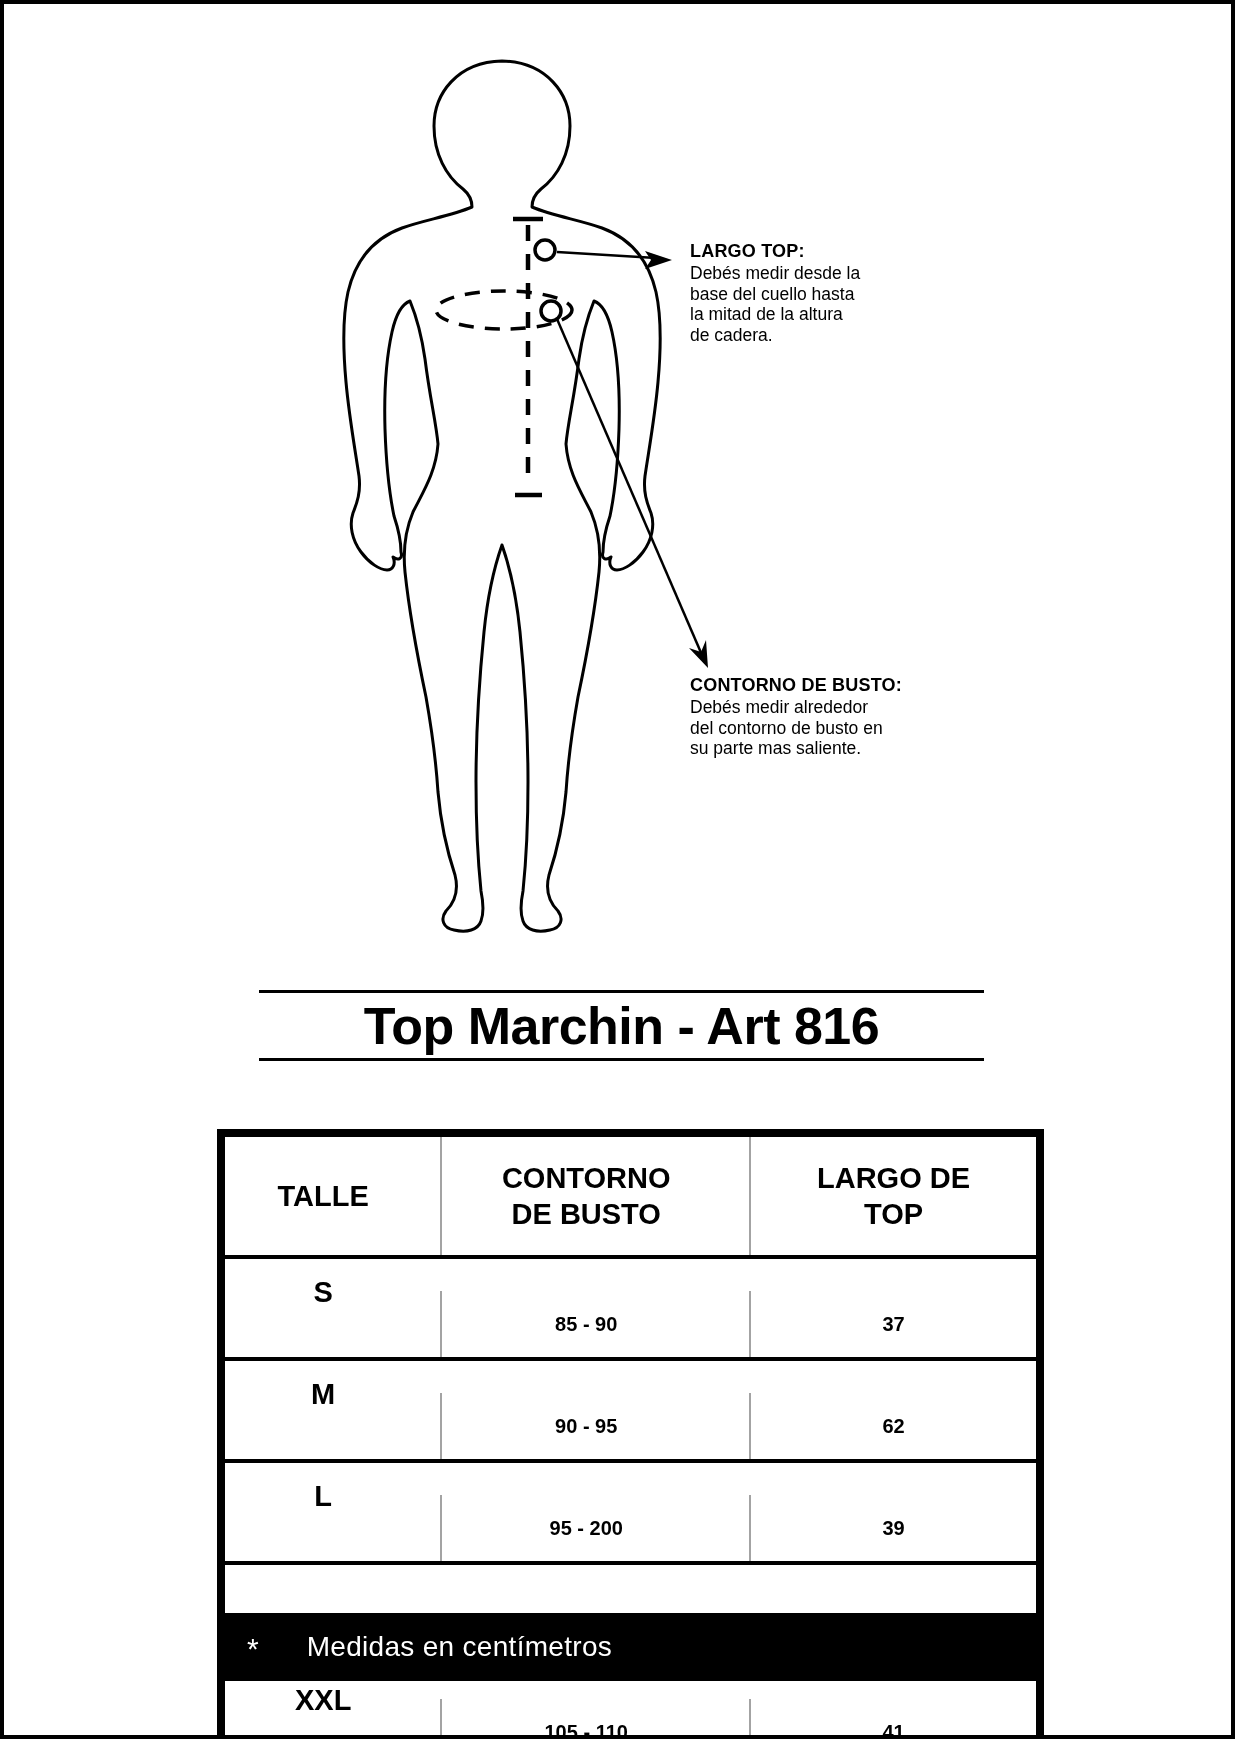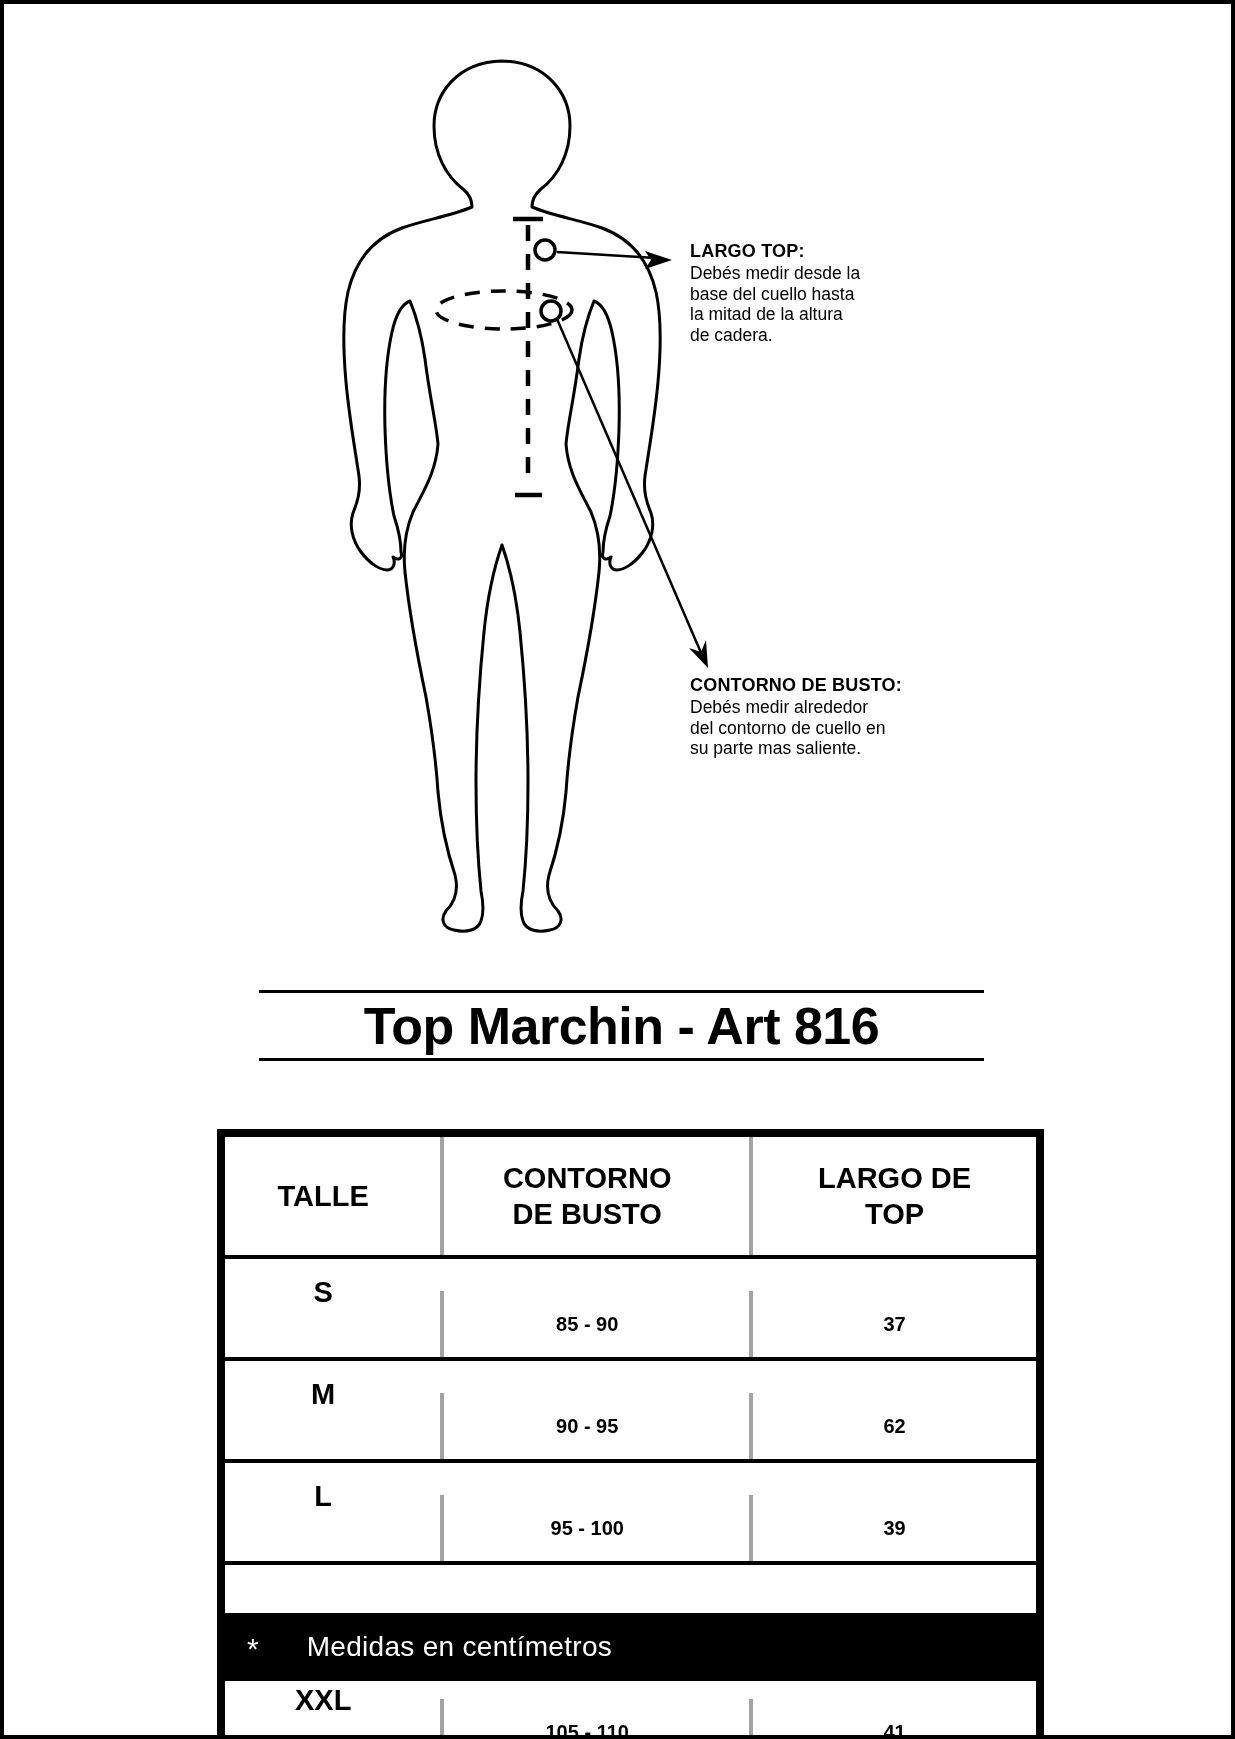--- a/index.html
+++ b/index.html
@@ -32,21 +32,21 @@
   .size-table {
     position:absolute; left:213px; top:1125px; width:827px;
     border:8px solid #000; background:#fff;
   }
   .trow { display:grid; grid-template-columns:206fr 304fr 301fr;gap:19px; }
   .trow + .trow { border-top:4px solid #000; }
   .tcell {
     display:flex; flex-direction:column; align-items:center; justify-content:center;
     text-align:center;
   }
-  .tcell + .tcell { border-left:4px solid #a3a3a3; }
+  .tcell + .tcell { border-left:2px solid #a3a3a3; }
   .trow-header .tcell { height:118px; font-size:29px; font-weight:700; line-height:36px; }
   .trow-data .tcell { height:66px; }
   .cell-size { font-size:29px; font-weight:700; }
   .cell-val { font-size:20px; font-weight:700;margin-top:32px; }
 
   .footnote-bar {
     position:absolute; left:213px; top:1609px; width:827px; height:68px;
     background:#000; color:#fff;
     display:flex; align-items:center;
     padding-left:30px;
@@ -149,21 +149,21 @@
     <div class="anno-heading">LARGO TOP:</div>
     <div class="anno-line">Debés medir desde la</div>
     <div class="anno-line">base del cuello hasta</div>
     <div class="anno-line">la mitad de la altura</div>
     <div class="anno-line">de cadera.</div>
   </div>
 
   <div class="anno anno-busto">
     <div class="anno-heading">CONTORNO DE BUSTO:</div>
     <div class="anno-line">Debés medir alrededor</div>
-    <div class="anno-line">del contorno de cuello en</div>
+    <div class="anno-line">del contorno de busto en</div>
     <div class="anno-line">su parte mas saliente.</div>
   </div>
 
   <div class="title-band">
     <div class="title-text">Top Marchin - Art 816</div>
   </div>
 
   <div class="size-table">
     <div class="trow trow-header">
       <div class="tcell">
@@ -186,21 +186,21 @@
     </div>
 
     <div class="trow trow-data">
       <div class="tcell cell-size">M</div>
       <div class="tcell cell-val">90 - 95</div>
       <div class="tcell cell-val">62</div>
     </div>
 
     <div class="trow trow-data">
       <div class="tcell cell-size">L</div>
-      <div class="tcell cell-val">95 - 100</div>
+      <div class="tcell cell-val">95 - 200</div>
       <div class="tcell cell-val">39</div>
     </div>
 
     <div class="trow trow-data">
       <div class="tcell cell-val">100 - 105</div>
     </div>
 
     <div class="trow trow-data">
       <div class="tcell cell-size">XXL</div>
       <div class="tcell cell-val">105 - 110</div>

